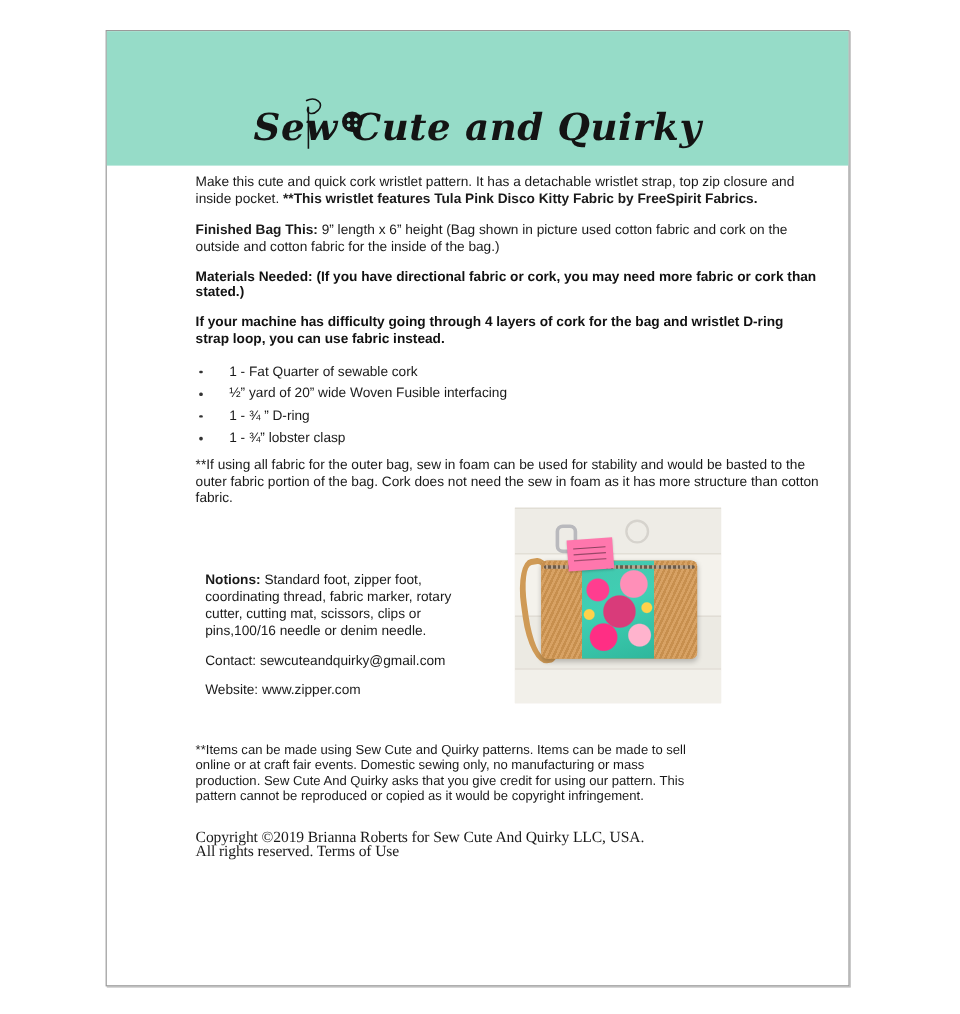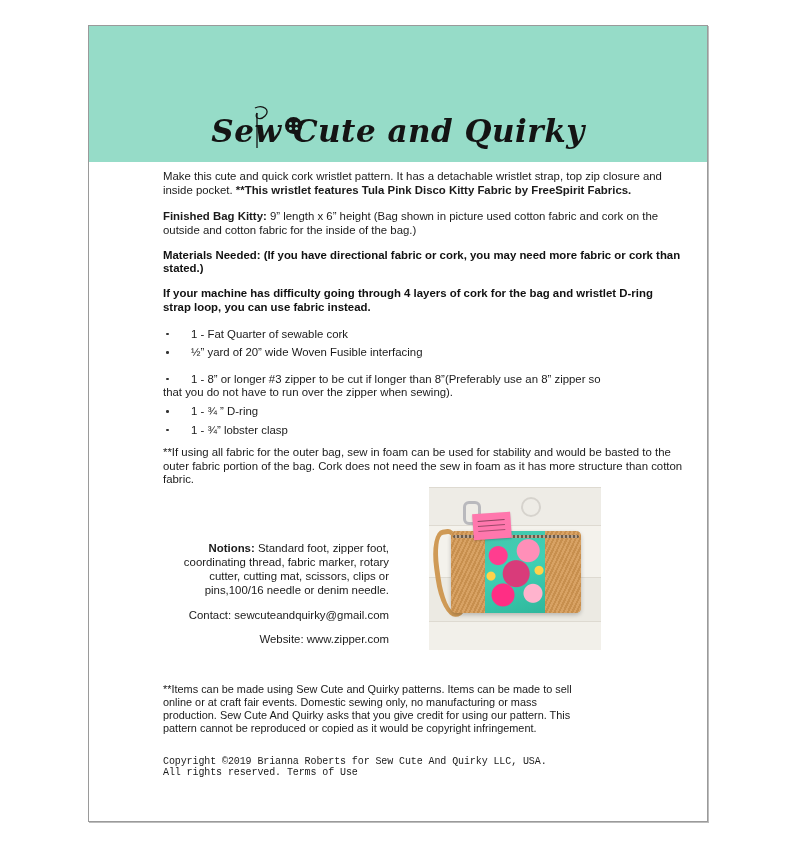--- a/index.html
+++ b/index.html
@@ -23,21 +23,21 @@
     height: 797px;
     background: #ffffff;
     border: 1px solid #9a9a9a;
     box-sizing: border-box;
     box-shadow: 1px 1px 0 #bdbdbd;
   }
 
   
   .banner {
     position: relative;
-    height: 136px;
+    height: 112px;
     background: #96dcc8;
     overflow: hidden;
   }
   .logo-wrap {
     position: absolute;
     left: 0;
     right: 0;
     bottom: 2px;
     text-align: center;
     height: 52px;
@@ -128,21 +128,20 @@
     background: #333333;
     border-radius: 50%;
   }
   .bullet-row .hang { display: block; margin-left: -28px; }
 
   
   .mid {
     position: relative;
     margin-top: 14px;
     min-height: 170px;
-    text-align: right;
   }
   .notions {
     position: absolute;
     left: 8px;
     top: 40px;
     width: 218px;
   }
   .notions p {
     margin: 0;
     font-size: 11.4px;
@@ -236,22 +235,22 @@
   .disclaimer {
     margin-top: 12px;
     font-size: 10.9px;
     line-height: 13.2px;
     color: #1a1a1a;
     width: 430px;
   }
 
   .copyright {
     margin-top: 20px;
-    font-family: Liberation Mono, monospace;
-    font-size: 10px;
+    font-family: Liberation Serif, serif;
+    font-size: 13px;
     line-height: 11.6px;
     color: #1a1a1a;
     letter-spacing: -0.1px;
   }
 </style>
 </head>
 <body>
 
 <div class="page">
 
@@ -263,39 +262,34 @@
         <line x1="14" y1="11" x2="14" y2="46" stroke="#141414" stroke-width="1.3"></line>
       </svg>
       <span class="qbtn"></span>
     </div>
   </div>
 
   <div class="body-area">
 
     <p class="txt"><span>Make this cute and quick cork wristlet pattern.  It has a detachable wristlet strap, top zip closure and inside pocket.   </span><span class="b">**This wristlet features Tula Pink Disco Kitty Fabric by FreeSpirit Fabrics.</span></p>
 
-    <p class="txt gap"><span class="b">Finished Bag Kitty:</span><span> 9” length x 6” height (Bag shown in picture used cotton fabric and cork on the outside and cotton fabric for the inside of the bag.)</span></p>
+    <p class="txt gap"><span class="b">Finished Bag This:</span><span> 9” length x 6” height (Bag shown in picture used cotton fabric and cork on the outside and cotton fabric for the inside of the bag.)</span></p>
 
     <p class="bold-block gap">Materials Needed: (If you have directional fabric or cork, you may need more fabric or cork than stated.)</p>
 
     <p class="bold-block gap">If your machine has difficulty going through 4 layers of cork for the bag and wristlet D-ring strap loop, you can use fabric  instead.</p>
 
     <div class="bullets">
       <div class="bullet-row spaced">
         <span class="dot"></span>
         <span>1 - Fat Quarter of sewable cork</span>
       </div>
       <div class="bullet-row">
         <span class="dot"></span>
         <span>½” yard of 20” wide Woven Fusible interfacing</span>
-      </div>
-      <div class="bullet-row spaced">
-        <span class="dot"></span>
-        <span>1 -  8” or longer #3 zipper to be cut if longer than 8”(Preferably use an 8” zipper so</span>
-        <span class="hang">that you do not have to run over the zipper when sewing).</span>
       </div>
       <div class="bullet-row">
         <span class="dot"></span>
         <span>1 -  ¾ ” D-ring</span>
       </div>
       <div class="bullet-row">
         <span class="dot"></span>
         <span>1 - ¾” lobster clasp</span>
       </div>
     </div>

